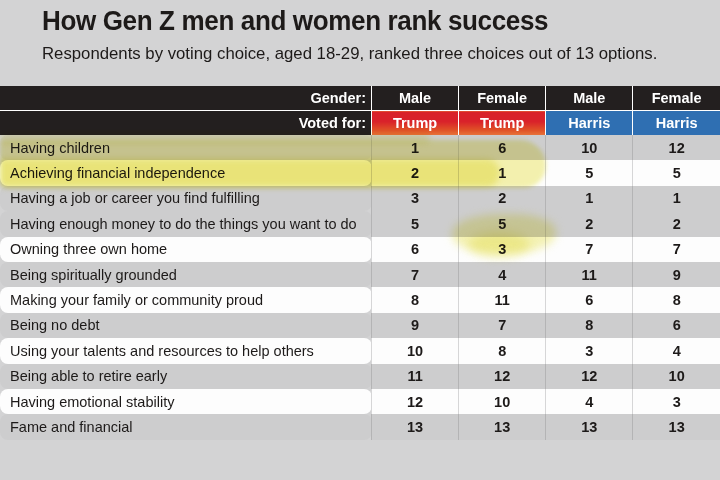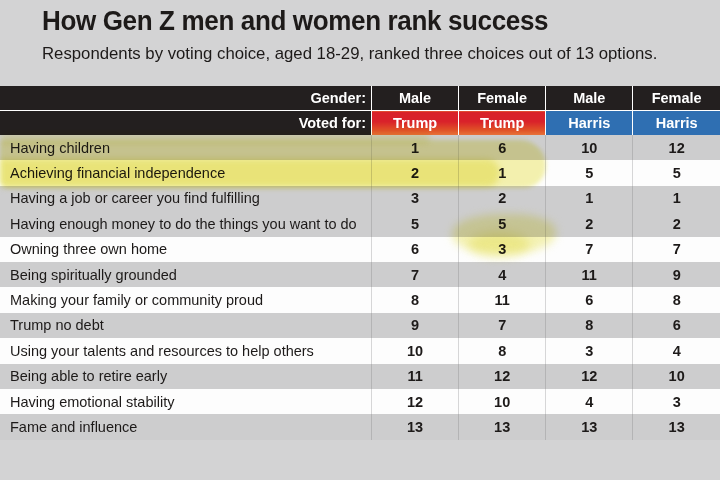--- a/index.html
+++ b/index.html
@@ -98,20 +98,21 @@
     height: 25.4px;
     padding: 0;
     font-size: 14.5px;
     color: #1d1a19;
     vertical-align: middle;
   }
   tr.data-row td.lbl {
     text-align: left;
     padding-left: 10px;
     font-weight: normal;
+    border-radius: 8px;
   }
   tr.data-row td.num {
     text-align: center;
     font-weight: bold;
     border-left: 1px solid #b4b4b5;
   }
   tr.row-gray td { background: #cdcdce; }
   tr.row-white td { background: #fdfdfd; }
   tr.row-white td.num { border-left: 1px solid #d6d6d7; }
 
@@ -247,21 +248,21 @@
           <td class="num">9</td>
         </tr>
         <tr class="data-row row-white">
           <td class="lbl">Making your family or community proud</td>
           <td class="num">8</td>
           <td class="num">11</td>
           <td class="num">6</td>
           <td class="num">8</td>
         </tr>
         <tr class="data-row row-gray">
-          <td class="lbl">Trump no debt</td>
+          <td class="lbl">Being no debt</td>
           <td class="num">9</td>
           <td class="num">7</td>
           <td class="num">8</td>
           <td class="num">6</td>
         </tr>
         <tr class="data-row row-white">
           <td class="lbl">Using your talents and resources to help others</td>
           <td class="num">10</td>
           <td class="num">8</td>
           <td class="num">3</td>
@@ -275,21 +276,21 @@
           <td class="num">10</td>
         </tr>
         <tr class="data-row row-white">
           <td class="lbl">Having emotional stability</td>
           <td class="num">12</td>
           <td class="num">10</td>
           <td class="num">4</td>
           <td class="num">3</td>
         </tr>
         <tr class="data-row row-gray">
-          <td class="lbl">Fame and influence</td>
+          <td class="lbl">Fame and financial</td>
           <td class="num">13</td>
           <td class="num">13</td>
           <td class="num">13</td>
           <td class="num">13</td>
         </tr>
 
       </tbody>
     </table>
   </div>
 

